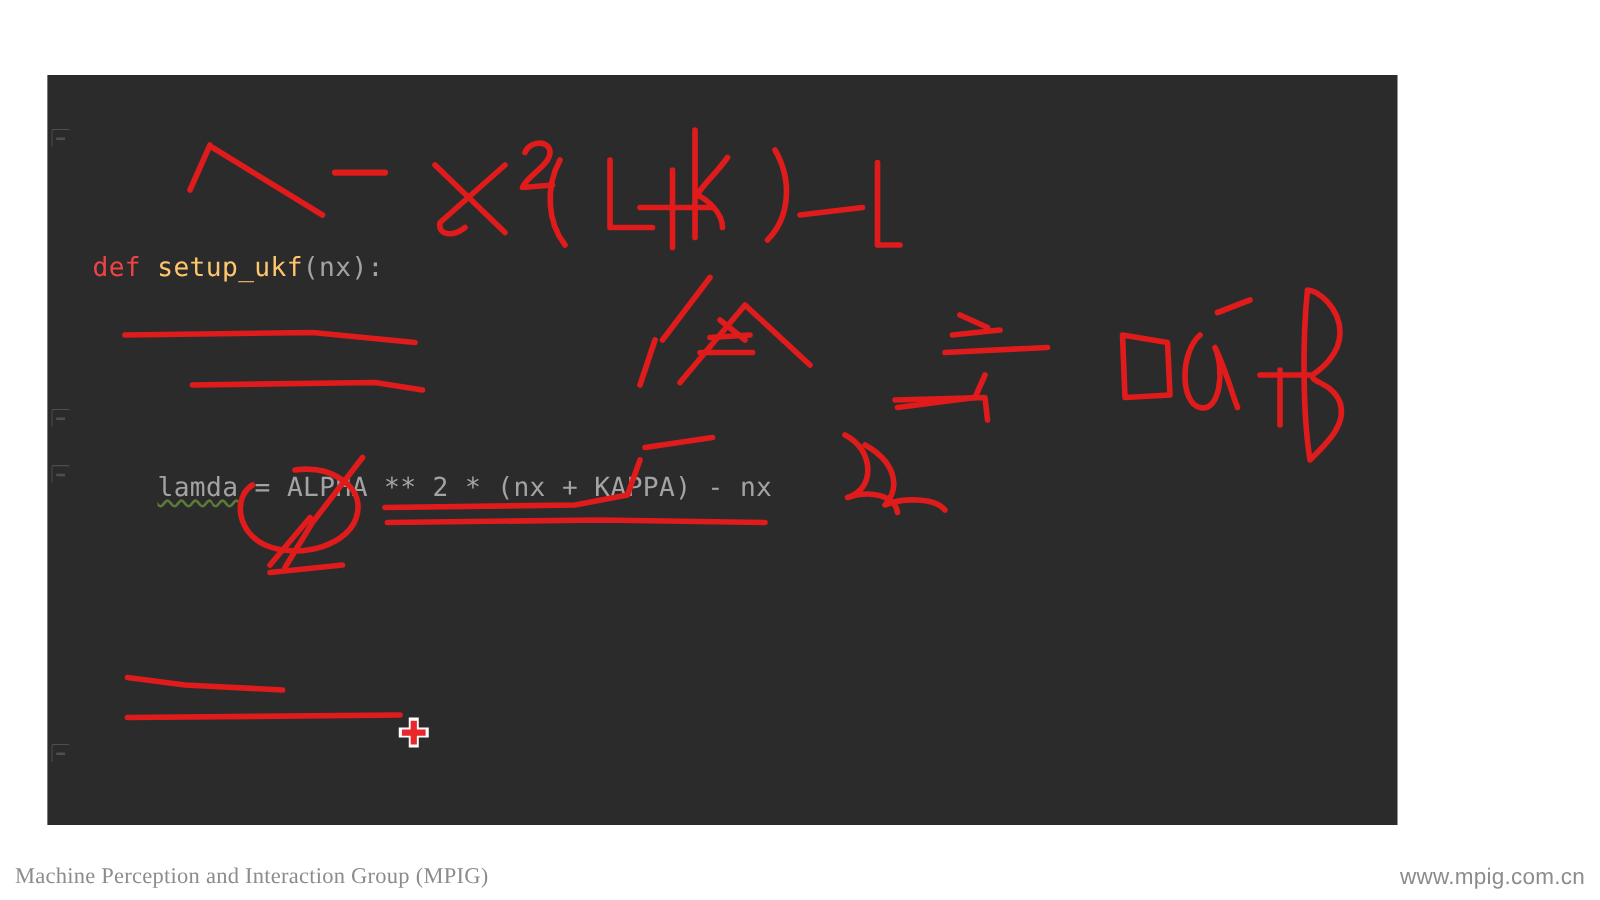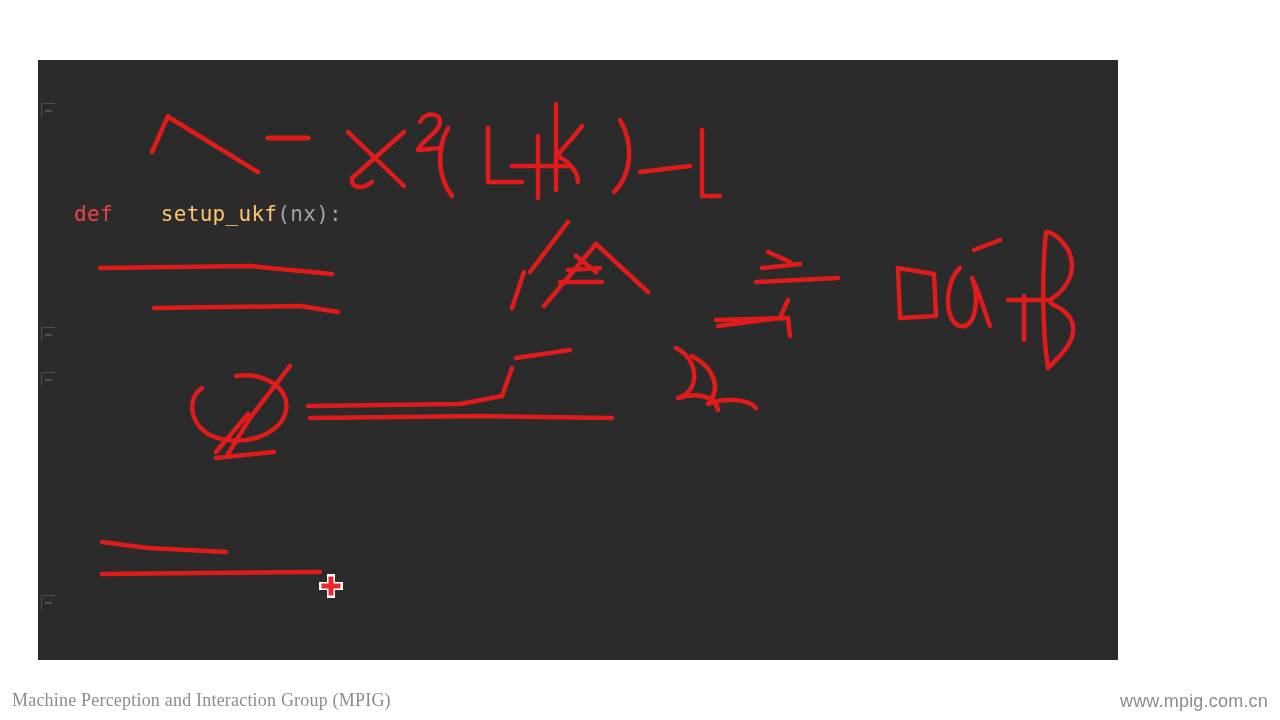--- a/index.html
+++ b/index.html
@@ -71,21 +71,21 @@
     color: #a9b7c6;
     white-space: pre;
     letter-spacing: 0.3px;
   }
   .code-line {
     height: 44px;
     padding-left: 10px;
     position: relative;
   }
   .kw      { color: #ef4444; }
-  .fn      { color: #ffc66d; margin-left: 35px; }
+  .fn      { color: #ffc66d; }
   .cmt     { color: #808080; }
   .plain   { color: #a3a3a3; }
   .typo {
     text-decoration: underline wavy #5a7a3a;
     text-decoration-skip-ink: none;
   }
 
   
   #ink-overlay {
     position: absolute;
@@ -141,20 +141,21 @@
     <div class="fold-marker clipped" style="top:43px;"></div>
     <div class="fold-marker clipped" style="top:267px;"></div>
     <div class="fold-marker clipped" style="top:312px;"></div>
     <div class="fold-marker clipped" style="top:535px;"></div>
   </div>
 
   <div id="code-text">
 
     <div class="code-line"><span class="kw">def</span><span class="plain"> </span><span class="fn">setup_ukf</span><span class="plain">(nx):</span></div>
 
+    <div class="code-line"><span style="padding-left:52px"></span><span class="plain typo">lamda</span><span class="plain"> = ALPHA ** 2 * (nx + KAPPA) - nx</span></div>
 
 
     
 
     
 
     
 
     
 

